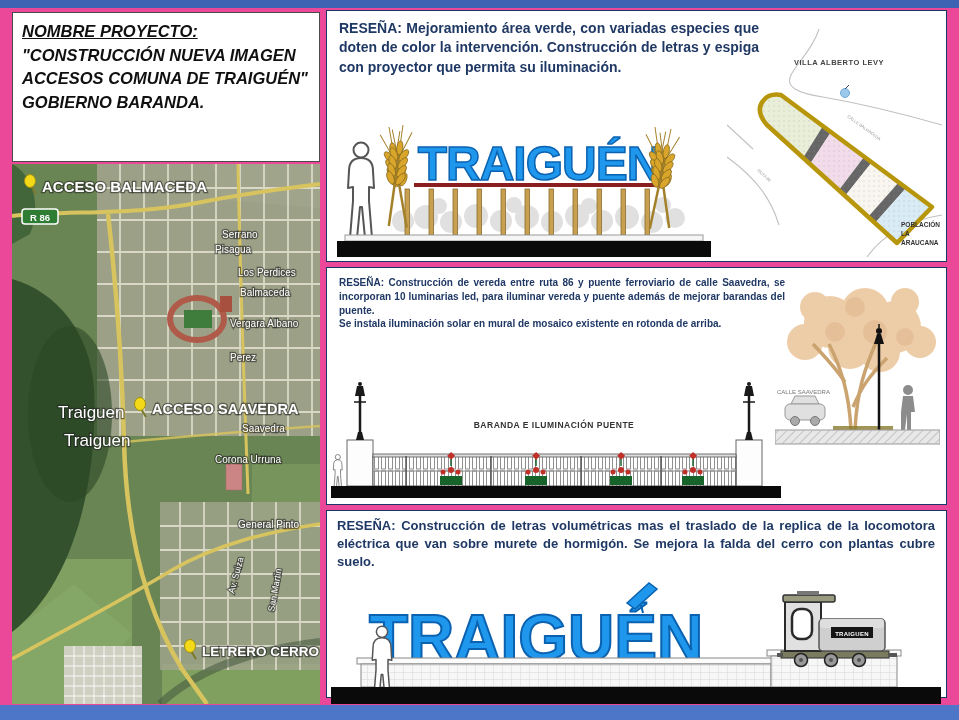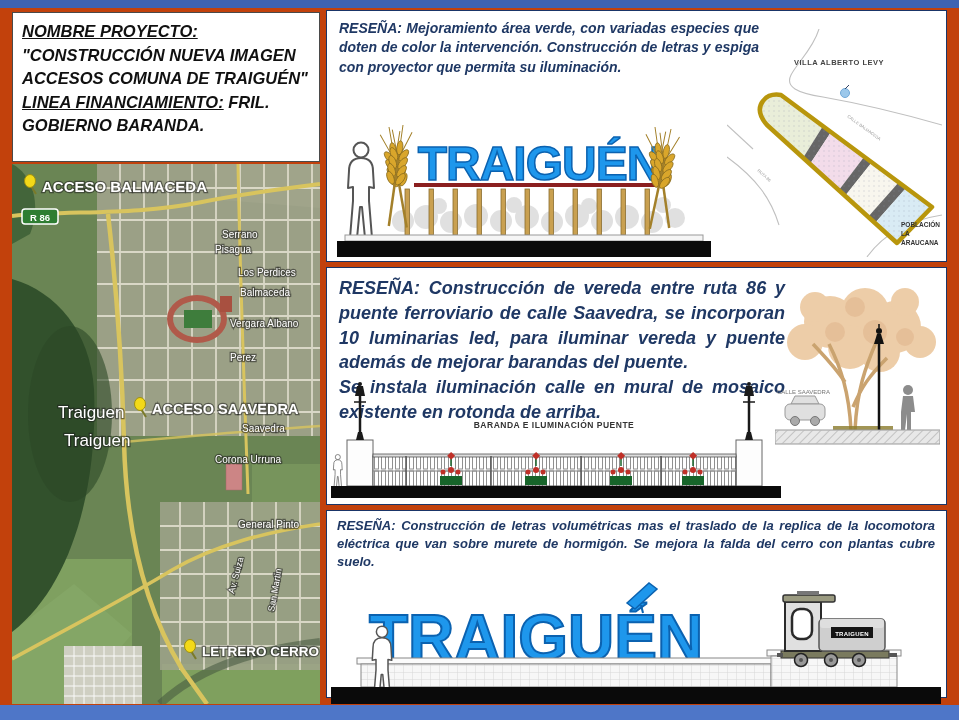--- a/index.html
+++ b/index.html
@@ -1,30 +1,30 @@
 <!DOCTYPE html>
 <html><head>
 <meta charset="utf-8">
 <style>
   html,body{margin:0;padding:0;}
   body{font-family:"Liberation Sans",sans-serif;}
-  .slide{position:relative;width:959px;height:720px;background:#c2410c;overflow:hidden;}
+  .slide{position:relative;width:959px;height:720px;background:#ec4899;overflow:hidden;}
   .strip-top{position:absolute;left:0;top:0;width:959px;height:8px;background:#3e63b2;}
   .strip-bottom{position:absolute;left:0;top:705px;width:959px;height:15px;background:#4e76c8;}
   .info-box{position:absolute;left:12px;top:12px;width:308px;height:150px;background:#ffffff;border:1px solid #4a4a4a;
     box-sizing:border-box;padding:7px 9px;color:#101010;font-weight:bold;font-style:italic;font-size:16.5px;line-height:23.5px;}
   .info-box .u{text-decoration:underline;}
   .map-wrap{position:absolute;left:12px;top:164px;width:308px;height:540px;}
   .panel{position:absolute;left:326px;width:621px;background:#ffffff;border:1px solid #1a3568;box-sizing:border-box;}
   .panel-1{top:10px;height:252px;}
   .panel-2{top:267px;height:238px;}
   .panel-3{top:510px;height:188px;}
-  .resena{position:absolute;color:#1f3864;font-weight:bold;font-style:italic;text-align:justify;line-height:1.38;}
+  .resena{position:absolute;color:#1f3864;font-weight:bold;text-align:justify;line-height:1.38;}
   .resena-1{left:12px;top:8px;width:420px;font-size:14px;}
-  .resena-2{left:12px;top:8px;width:446px;font-size:18px;}
+  .resena-2{left:12px;top:8px;width:446px;font-size:10px;}
   .resena-3{left:10px;top:6px;width:598px;font-size:13px;}
   .resena p{margin:0;}
   svg{display:block;font-family:"Liberation Sans",sans-serif;}
   .sign1-svg{position:absolute;left:4px;top:102px;}
   .plan-svg{position:absolute;right:4px;top:18px;}
   .bridge-svg{position:absolute;left:4px;top:112px;}
   .tree-svg{position:absolute;right:6px;top:4px;}
   .sign3-svg{position:absolute;left:4px;top:56px;}
 </style>
 </head>
@@ -73,21 +73,20 @@
       <pattern id="hatchp" width="6" height="6" patternUnits="userSpaceOnUse" patternTransform="rotate(45)">
         <line x1="0" y1="0" x2="0" y2="6" stroke="#b5b5b5" stroke-width="1.5"></line>
       </pattern>
     </defs>
   </svg>
 
   <div class="info-box">
     <div><span class="u">NOMBRE PROYECTO:</span></div>
     <div>"CONSTRUCCIÓN NUEVA IMAGEN</div>
     <div>ACCESOS COMUNA DE TRAIGUÉN"</div>
-    <div><span class="u">LINEA FINANCIAMIENTO:</span><span> FRIL.</span></div>
     <div>GOBIERNO BARANDA.</div>
   </div>
 
   <div class="map-wrap">
     <svg width="308" height="540" viewBox="0 0 308 540">
       <rect width="308" height="540" fill="#6a8554"></rect>
       <polygon points="200,0 308,0 308,44 210,36" fill="#8ba06b"></polygon>
       <path d="M0,0 C20,10 30,40 18,70 L0,80 Z" fill="#3a5c33" opacity="0.8"></path>
       <rect x="0" y="395" width="120" height="150" fill="#7fa060"></rect>
       <polygon points="0,468 62,420 120,470 60,540 0,540" fill="#86a868" opacity="0.8"></polygon>
@@ -240,21 +239,21 @@
         <text x="174" y="207">LA</text>
         <text x="174" y="216">ARAUCANA</text>
       </g>
     </svg>
   </div>
 
   <div class="panel panel-2">
     <div class="resena resena-2">
       <p><span>RESEÑA:</span>
          <span>Construcción de vereda entre ruta 86 y puente ferroviario de calle Saavedra, se incorporan 10 luminarias led, para iluminar vereda y puente además de mejorar barandas del puente.</span></p>
-      <p><span>Se instala iluminación calle en mural de mosaico existente en rotonda de arriba.</span></p>
+      <p><span>Se instala iluminación solar en mural de mosaico existente en rotonda de arriba.</span></p>
     </div>
     <svg class="bridge-svg" width="450" height="122" viewBox="0 0 450 122">
       <text x="223" y="48" font-size="8.5" font-weight="bold" fill="#333333" text-anchor="middle" letter-spacing="0.5">BARANDA E ILUMINACIÓN PUENTE</text>
       <use href="#g-person" transform="translate(0,74) scale(0.34)"></use>
       <rect x="16" y="60" width="26" height="46" fill="#fdfdfd" stroke="#666666"></rect>
       <rect x="405" y="60" width="26" height="46" fill="#fdfdfd" stroke="#666666"></rect>
       <g>
         <rect x="42" y="76" width="363" height="30" fill="url(#slats)" stroke="#555555"></rect>
         <rect x="42" y="74" width="363" height="3" fill="#dddddd" stroke="#555555" stroke-width="0.8"></rect>
         <path d="M42,91 H405" stroke="#888888" stroke-width="1"></path>

